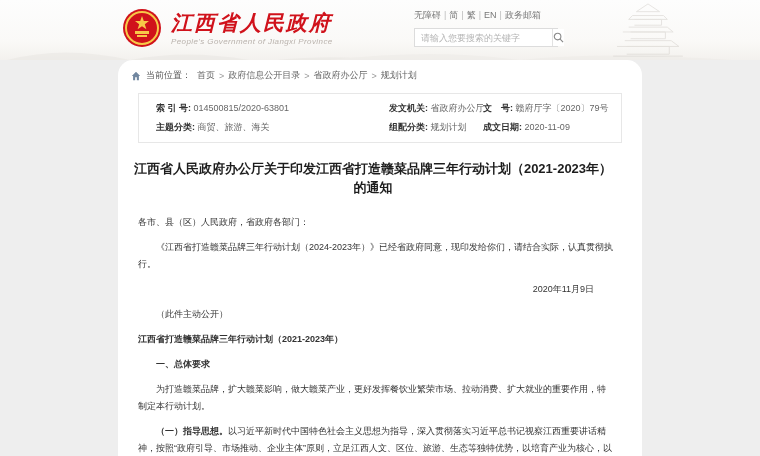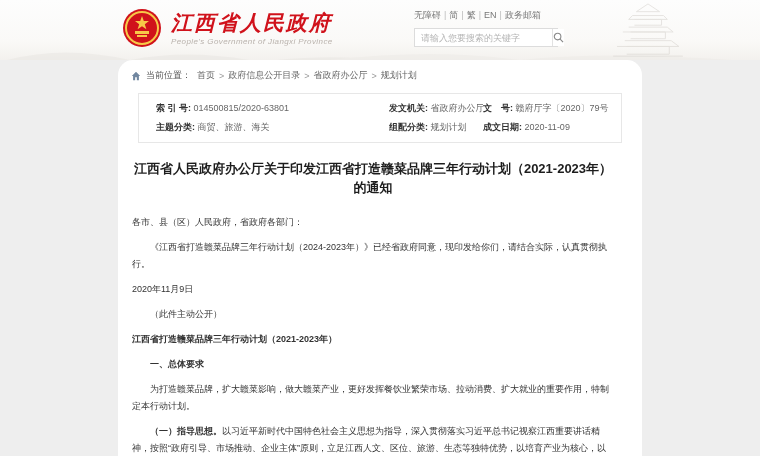--- a/index.html
+++ b/index.html
@@ -36,24 +36,24 @@
 
   .meta-box { margin:4px 20px 0 20px; border:1px solid #e7e7e7; padding:5px 0 5px 17px; }
   .meta-row { display:flex; }
   .meta-cell { font-size:9px; line-height:19px; white-space:nowrap; overflow:hidden; }
   .meta-cell b { color:#333; font-weight:bold; }
   .meta-cell span { color:#666; }
   .c1 { width:233px; } .c2 { width:94px; } .c3 { flex:1; }
 
   .article { padding:0 28px 8px 14px; }
   .article-title { margin-top:17px; font-size:13px; font-weight:bold; color:#1d1d1d; text-align:center; line-height:1.45; }
-  .article p { font-size:9px; line-height:17px; color:#333; margin-top:8px; }
+  .article p { font-size:9px; line-height:17px; color:#333; margin-top:8px;margin-left:6px; }
   .indent { text-indent:2em; }
   .salutation { margin-top:16px !important; }
-  .date-line { text-align:left; padding-right:20px; }
+  .date-line { text-align:right; padding-right:20px; }
   .doc-title { text-align:left; font-weight:bold; font-size:11px; color:#1d1d1d; margin-top:10px; }
   .sec-head { font-weight:bold; color:#1d1d1d; }
   .lead { font-weight:bold; font-family:"Liberation Serif","DejaVu Serif",serif; }
 </style>
 </head>
 <body>
 
 <div class="header">
 
   <svg class="mountains" viewBox="0 0 760 28" preserveAspectRatio="none">

